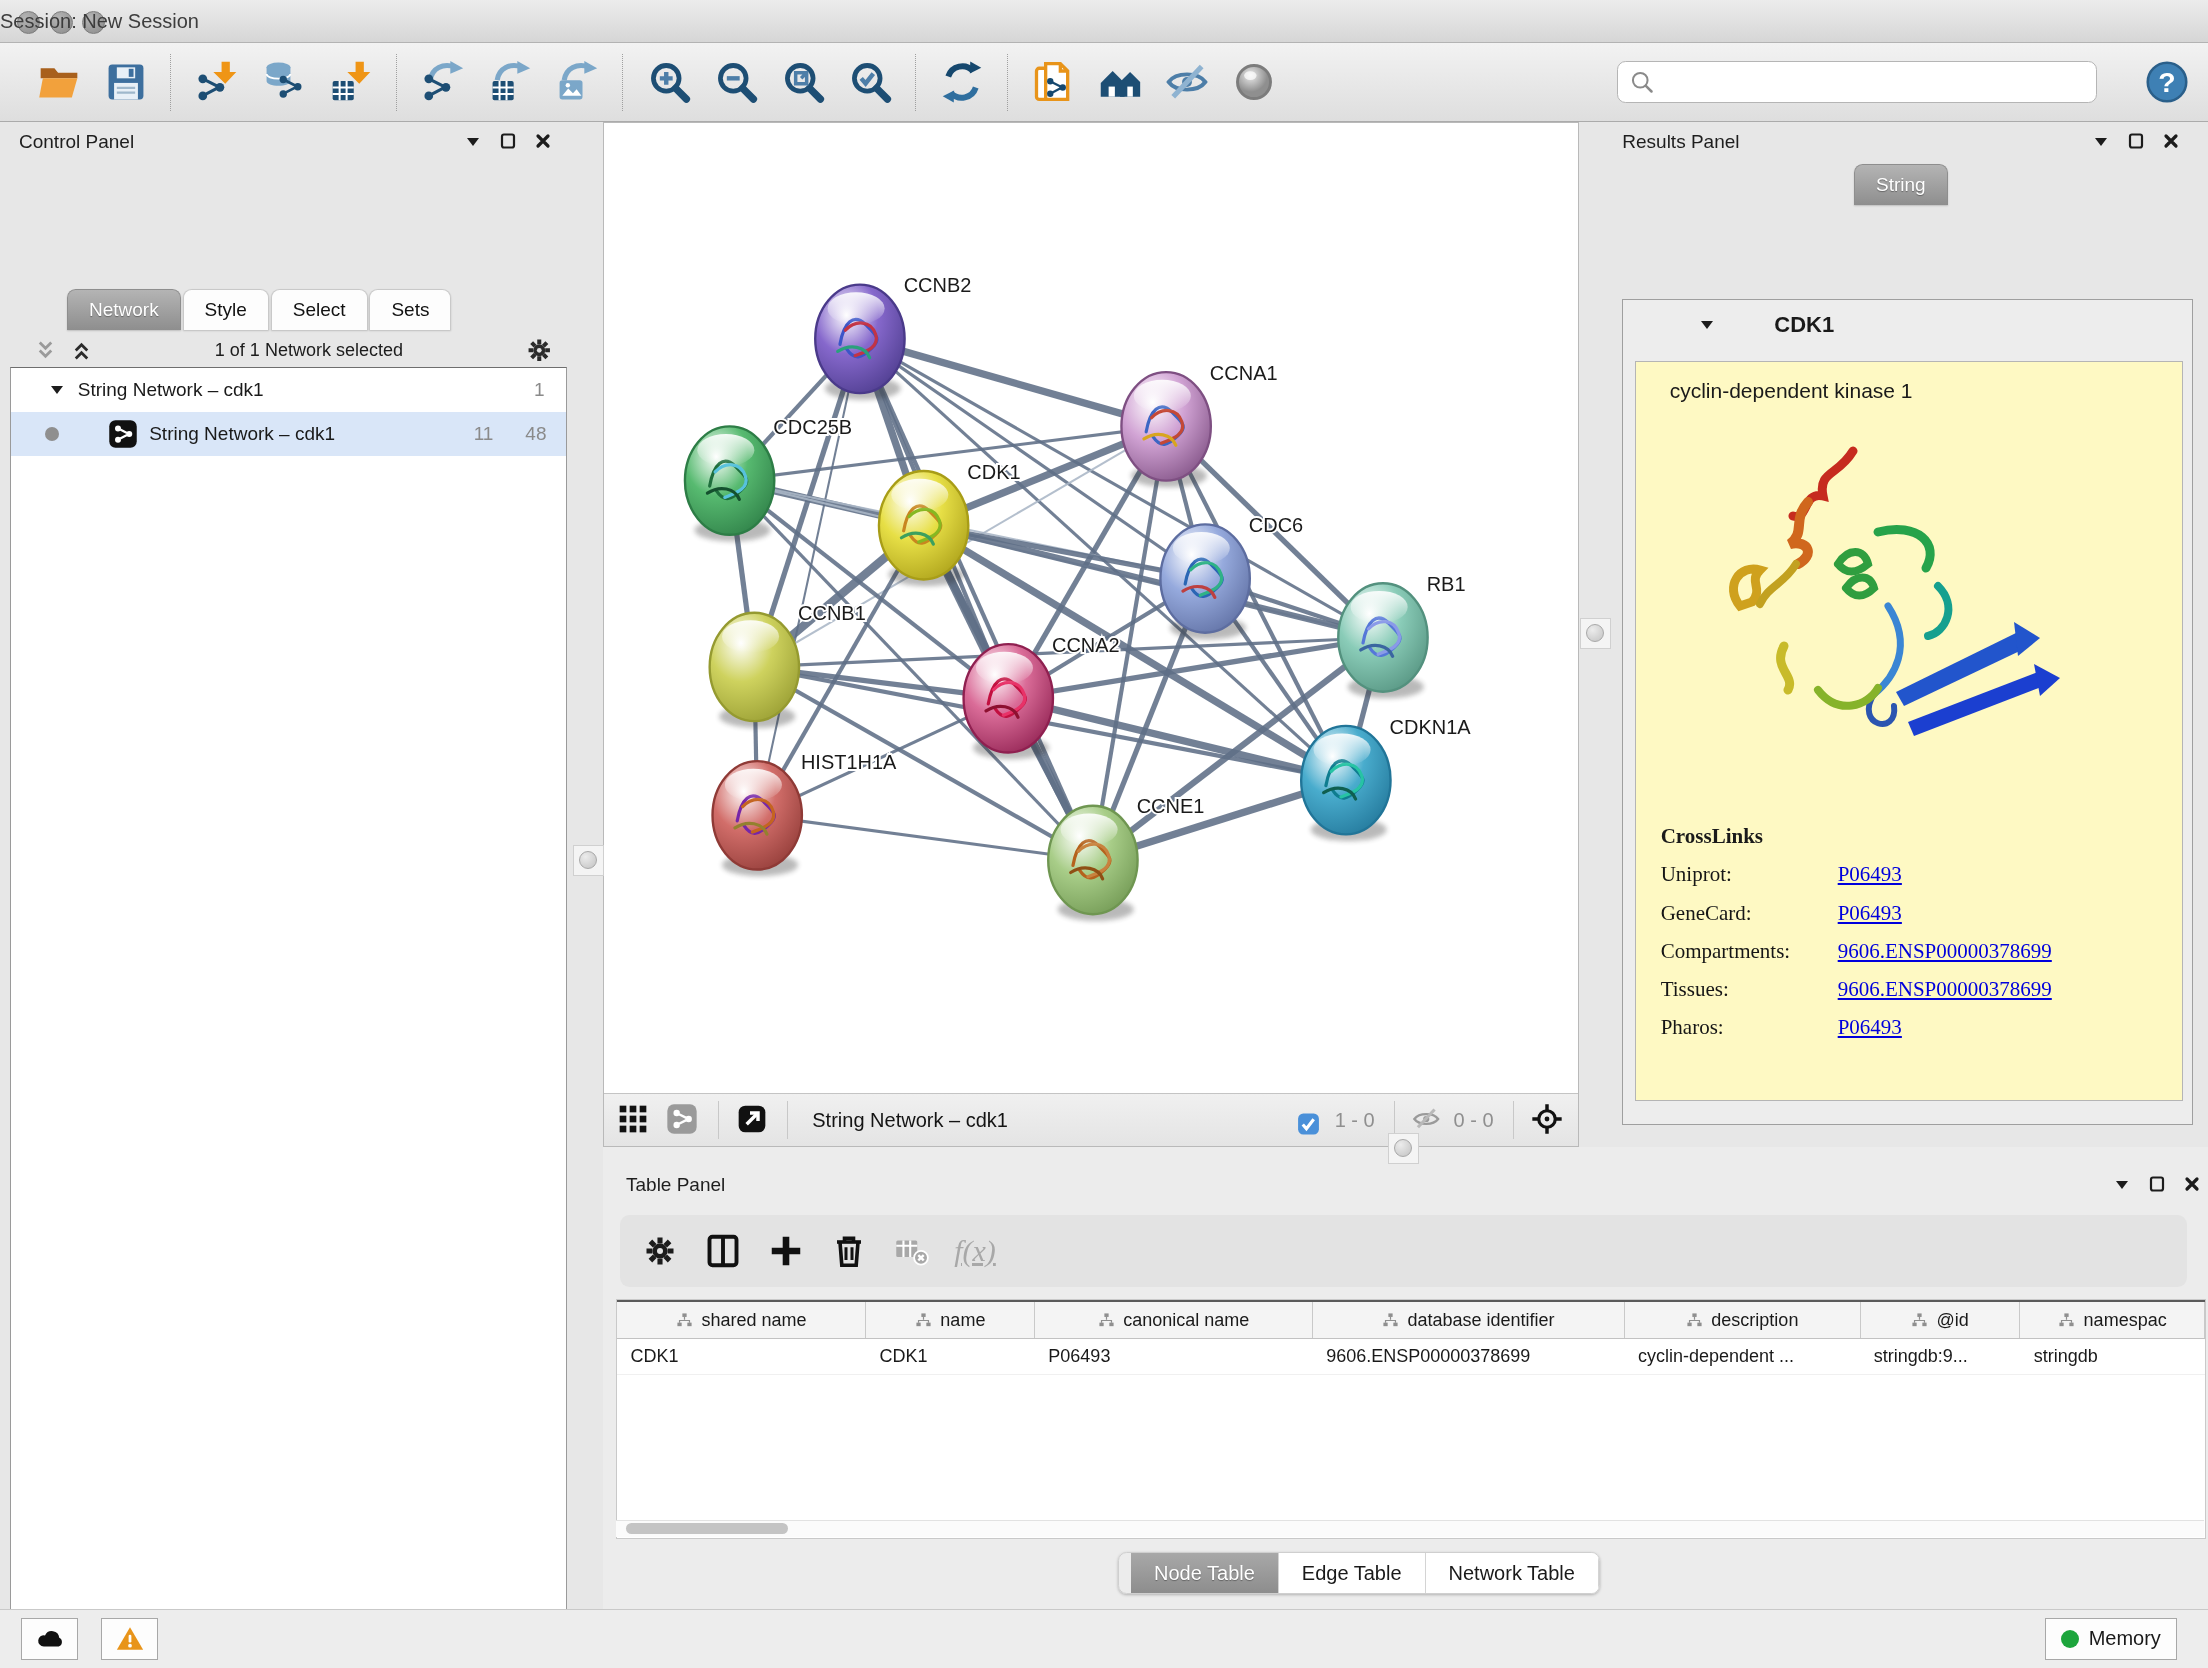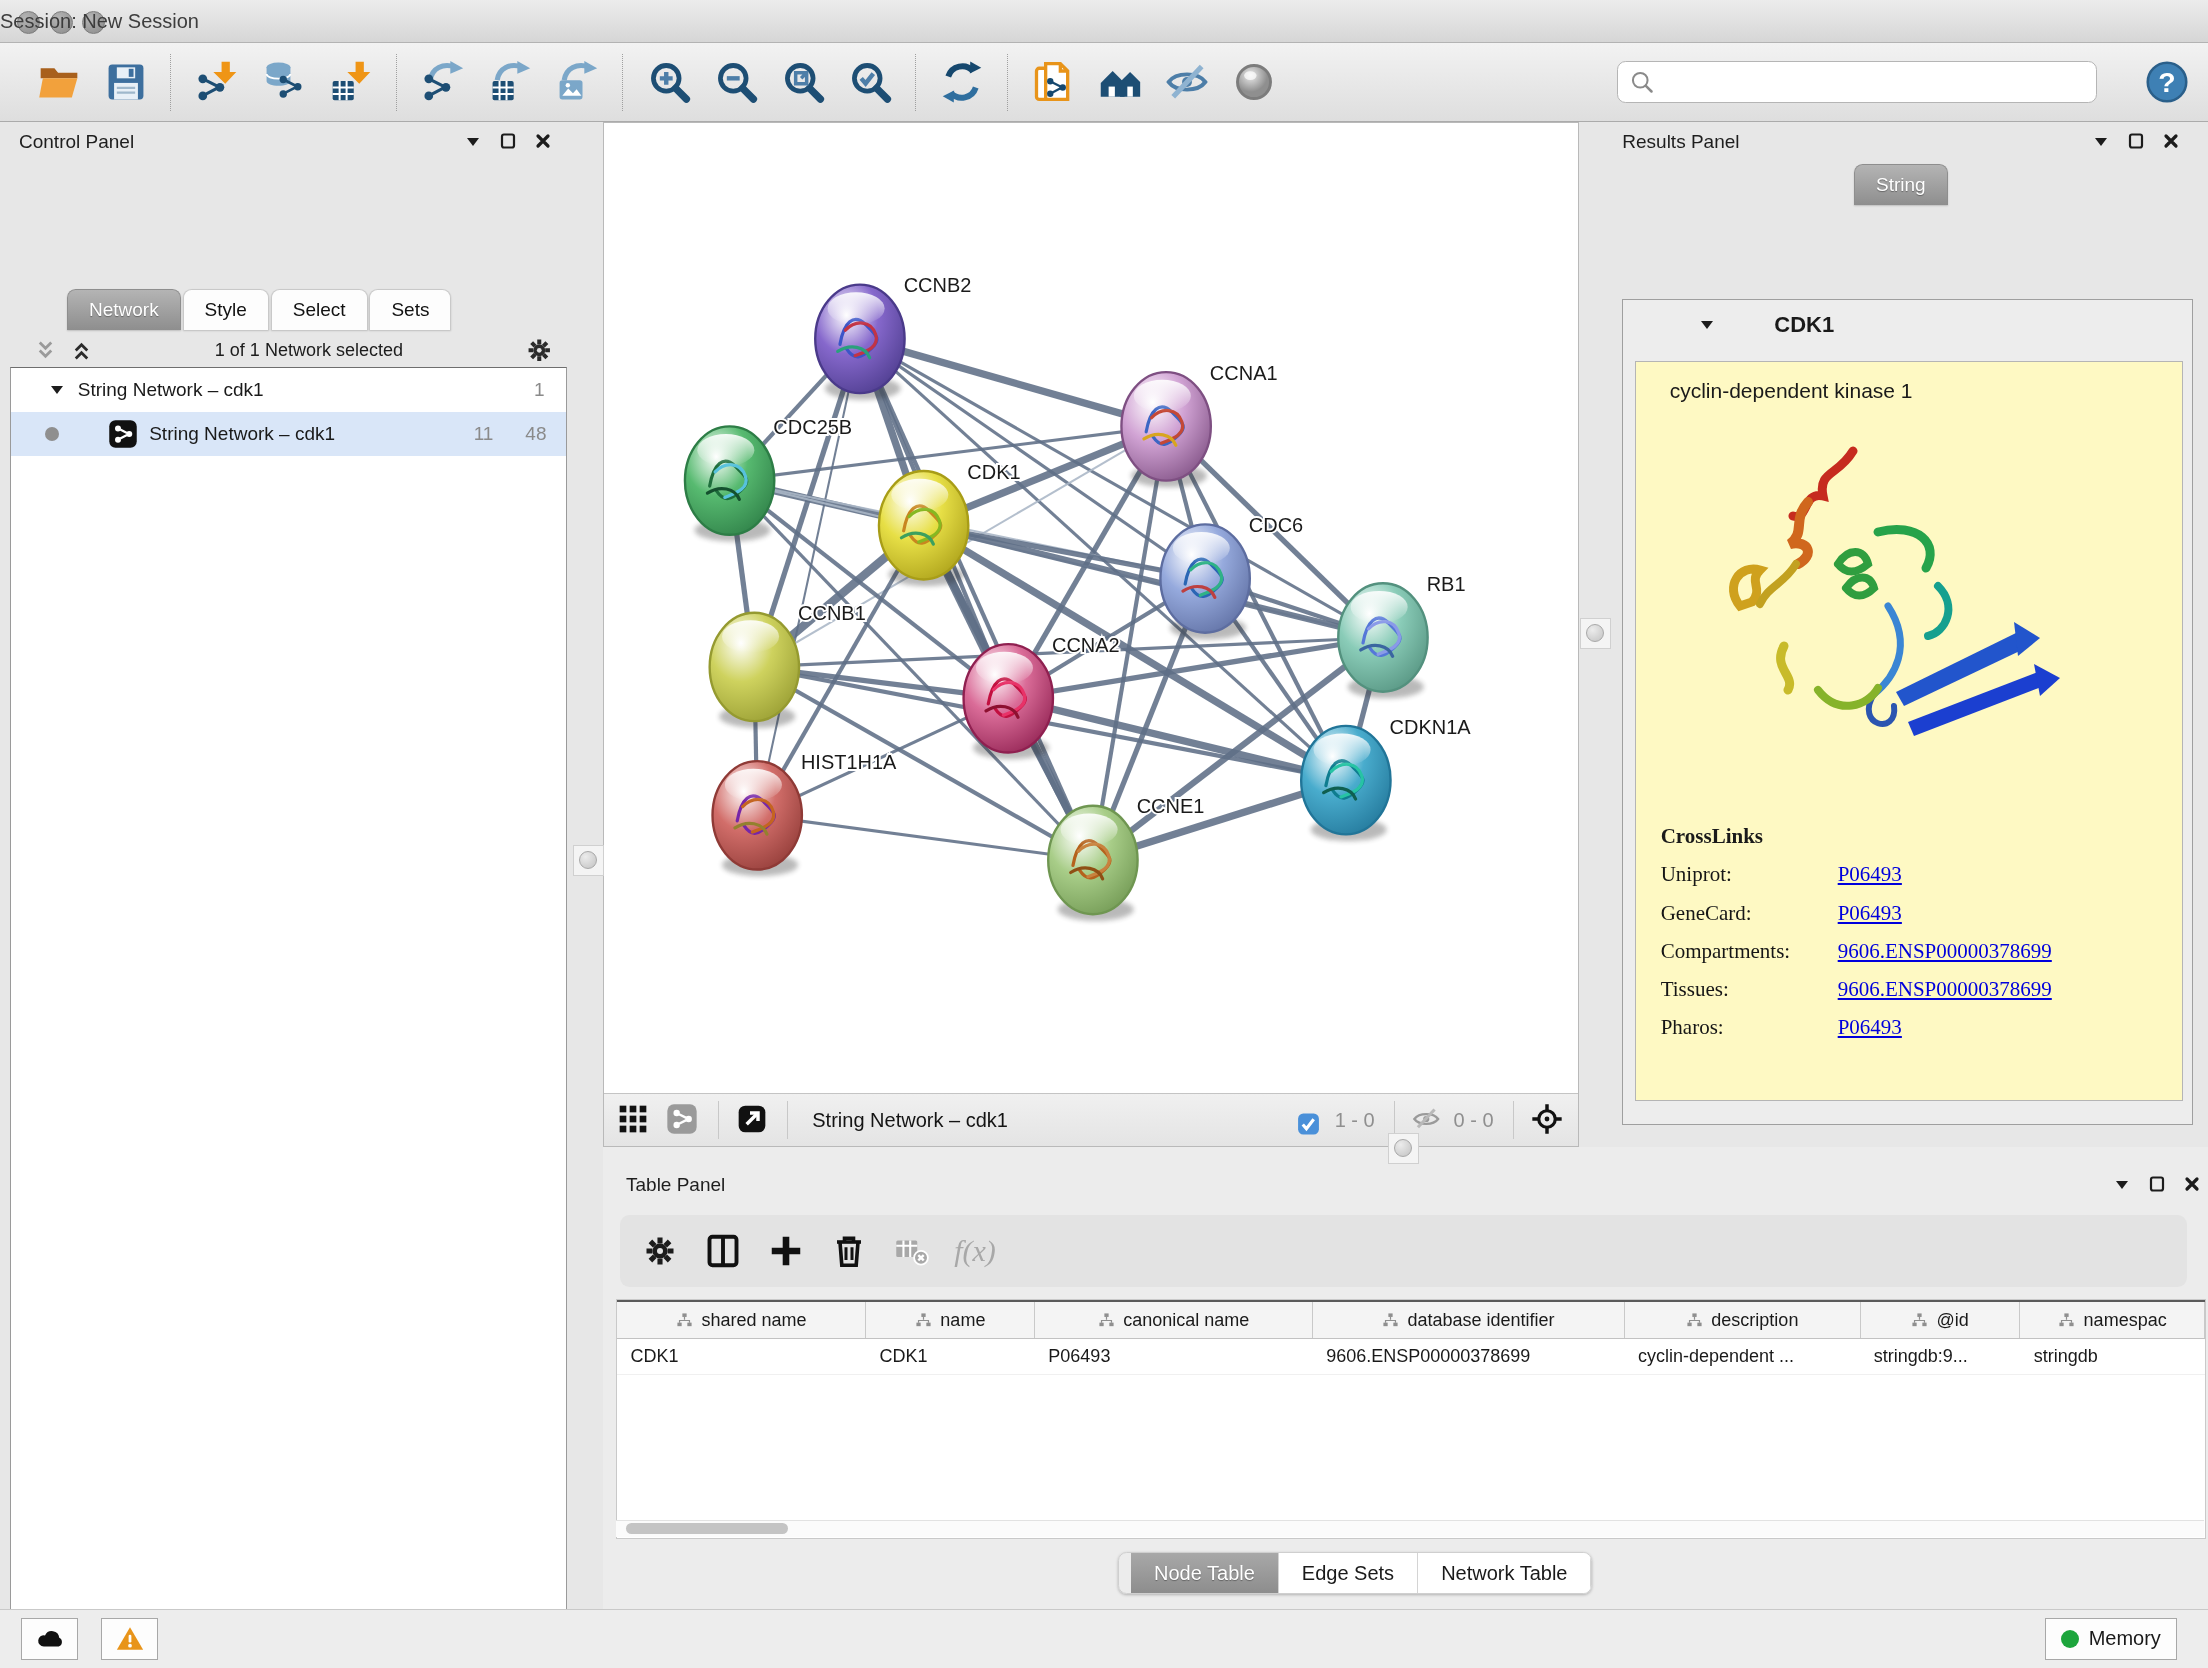--- a/index.html
+++ b/index.html
@@ -57,21 +57,21 @@
     padding:7.6px 28.5px;box-shadow:0 1px 1.9px rgba(0,0,0,.15);cursor:pointer;}
   .cdk-inner{position:absolute;left:11.4px;top:61px;width:546px;height:738px;background:#fef9c3;border:1px solid #b5b5b5;}
   .xl{font-family:"Liberation Serif","DejaVu Serif",serif;font-size:21px;}
   .xl-row{display:flex;margin:13.3px 0 0 25px;}
   .xl-row .lab{width:177px;color:#161616;}
   .xl-row a{color:#0000dd;text-decoration:underline;cursor:pointer;}
   
   .tpanel{position:absolute;left:603px;top:1147px;width:1605px;height:462px;background:#ececec;border-bottom:1px solid #cfcfcf;}
   .ttb{position:absolute;left:17px;top:68px;width:1567px;height:72px;background:#e3e3e3;border-radius:9.5px;
     display:flex;align-items:center;padding-left:19px;box-sizing:border-box;}
-  .ttb .ic{width:42px;height:42px;margin-right:21px;display:inline-flex;align-items:center;justify-content:center;cursor:pointer;}
+  .ttb .ic{width:42px;height:42px;margin-right:21px;display:inline-flex;align-items:center;justify-content:center;cursor:pointer;text-decoration:underline;}
   .ttb .ic svg{width:36px;height:36px;}
   .fx{font-family:"Liberation Serif","DejaVu Serif",serif;font-style:italic;font-size:30px;color:#a8a8a8;}
   .tbl{position:absolute;left:13.3px;top:152px;width:1588px;height:238px;background:#fff;border:1px solid #c9c9c9;}
   .thead{display:flex;background:#f4f4f4;border-top:2.9px solid #5a5a5a;border-bottom:1px solid #c2c2c2;height:36px;}
   .th{display:flex;align-items:center;justify-content:center;gap:8.6px;font-size:18px;border-right:1px solid #c9c9c9;
     box-sizing:border-box;overflow:hidden;white-space:nowrap;cursor:pointer;}
   .th svg{width:17px;height:17px;flex:none;}
   .trow{display:flex;height:35px;border-bottom:1px solid #f0f0f0;cursor:pointer;}
   .td{font-size:18px;line-height:35px;padding-left:13.3px;box-sizing:border-box;overflow:hidden;white-space:nowrap;}
   .hscroll{position:absolute;left:13.3px;top:373px;width:1588px;height:16px;background:#fbfbfb;border-top:1px solid #e2e2e2;}
@@ -890,21 +890,21 @@
         <div class="td" style="width: 236px;">cyclin-dependent ...</div>
         <div class="td" style="width: 160px;">stringdb:9...</div>
         <div class="td" style="width: 185px;">stringdb</div>
       </div>
   </div>
   <div class="hscroll">
     <span class="hthumb"></span>
   </div>
   <div class="btabs" id="bottom-tabs">
       <div class="btab active">Node Table</div>
-      <div class="btab">Edge Sets</div>
+      <div class="btab">Edge Table</div>
       <div class="btab">Network Table</div>
     </div>
 </div>
 
 <div class="statusbar">
   <div class="sbtn" style="left:21px;width:57px;">
     <svg viewBox="0 0 24 24" style="width:30px;height:30px;">
       <path d="M7 18 a4.5 4.5 0 1 1 1-8.9 6 6 0 0 1 11.4 1.9 A3.8 3.8 0 0 1 19 18z" fill="#111"></path>
       </svg>
   </div>

